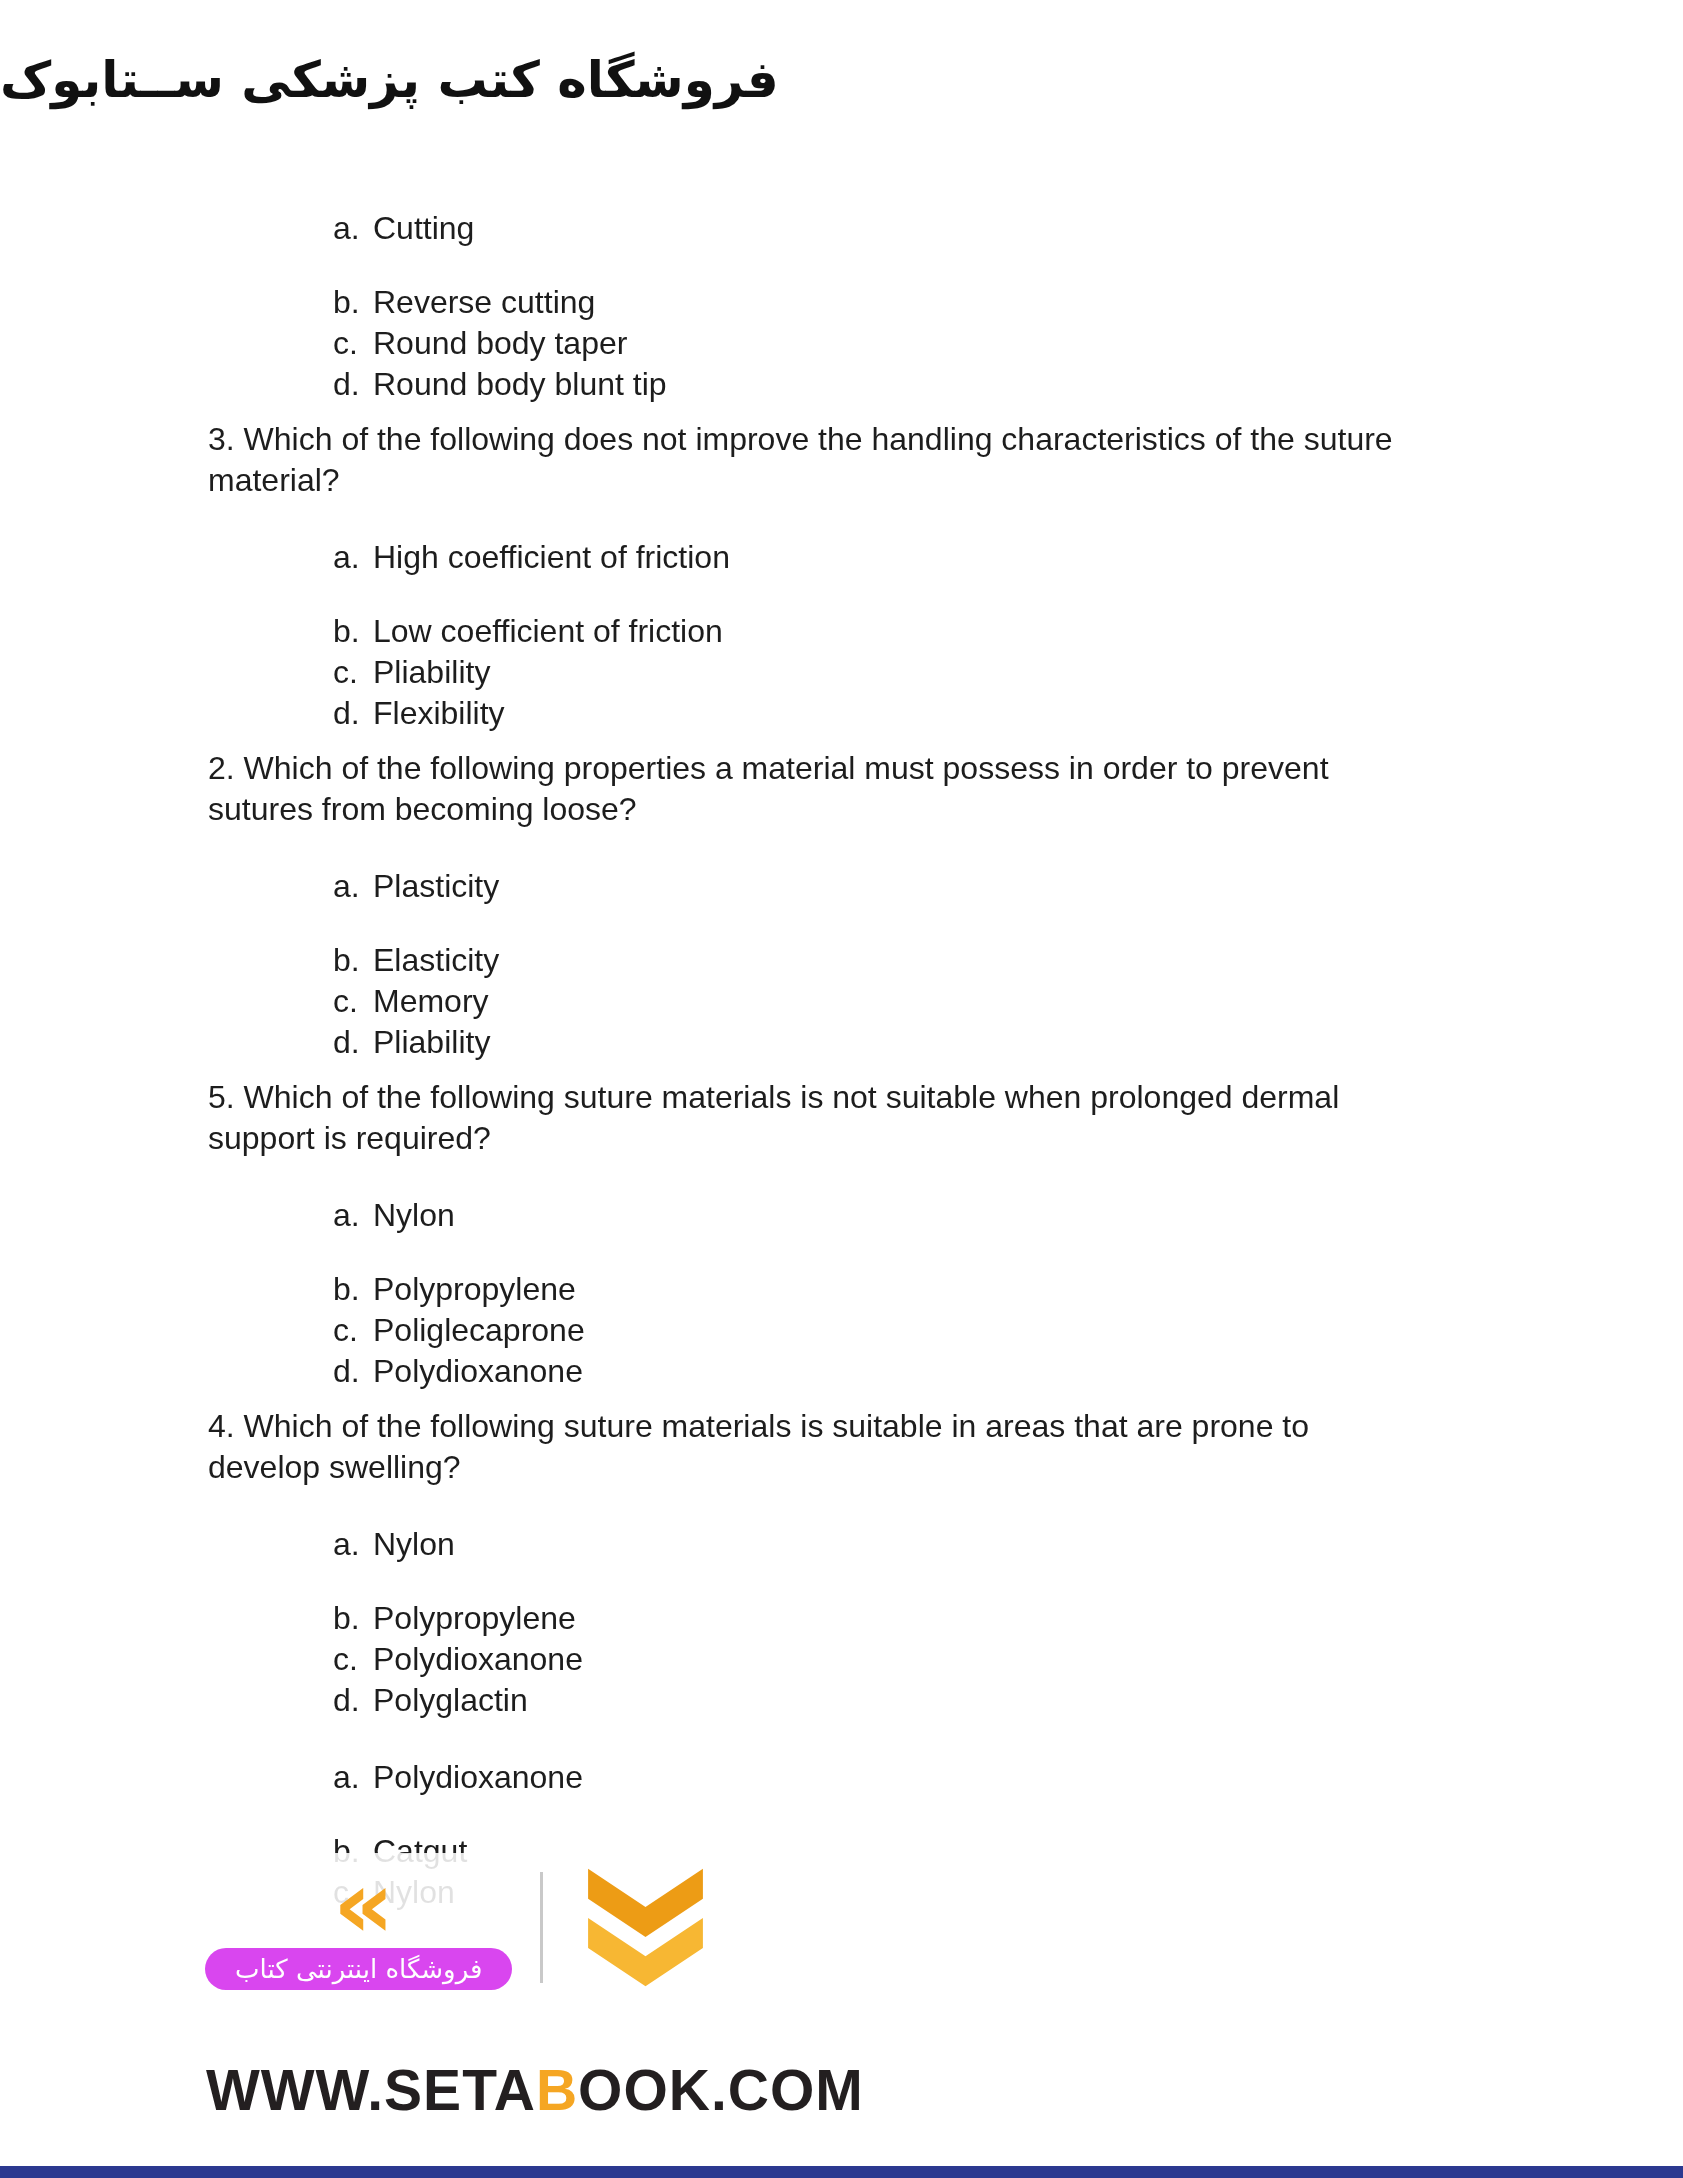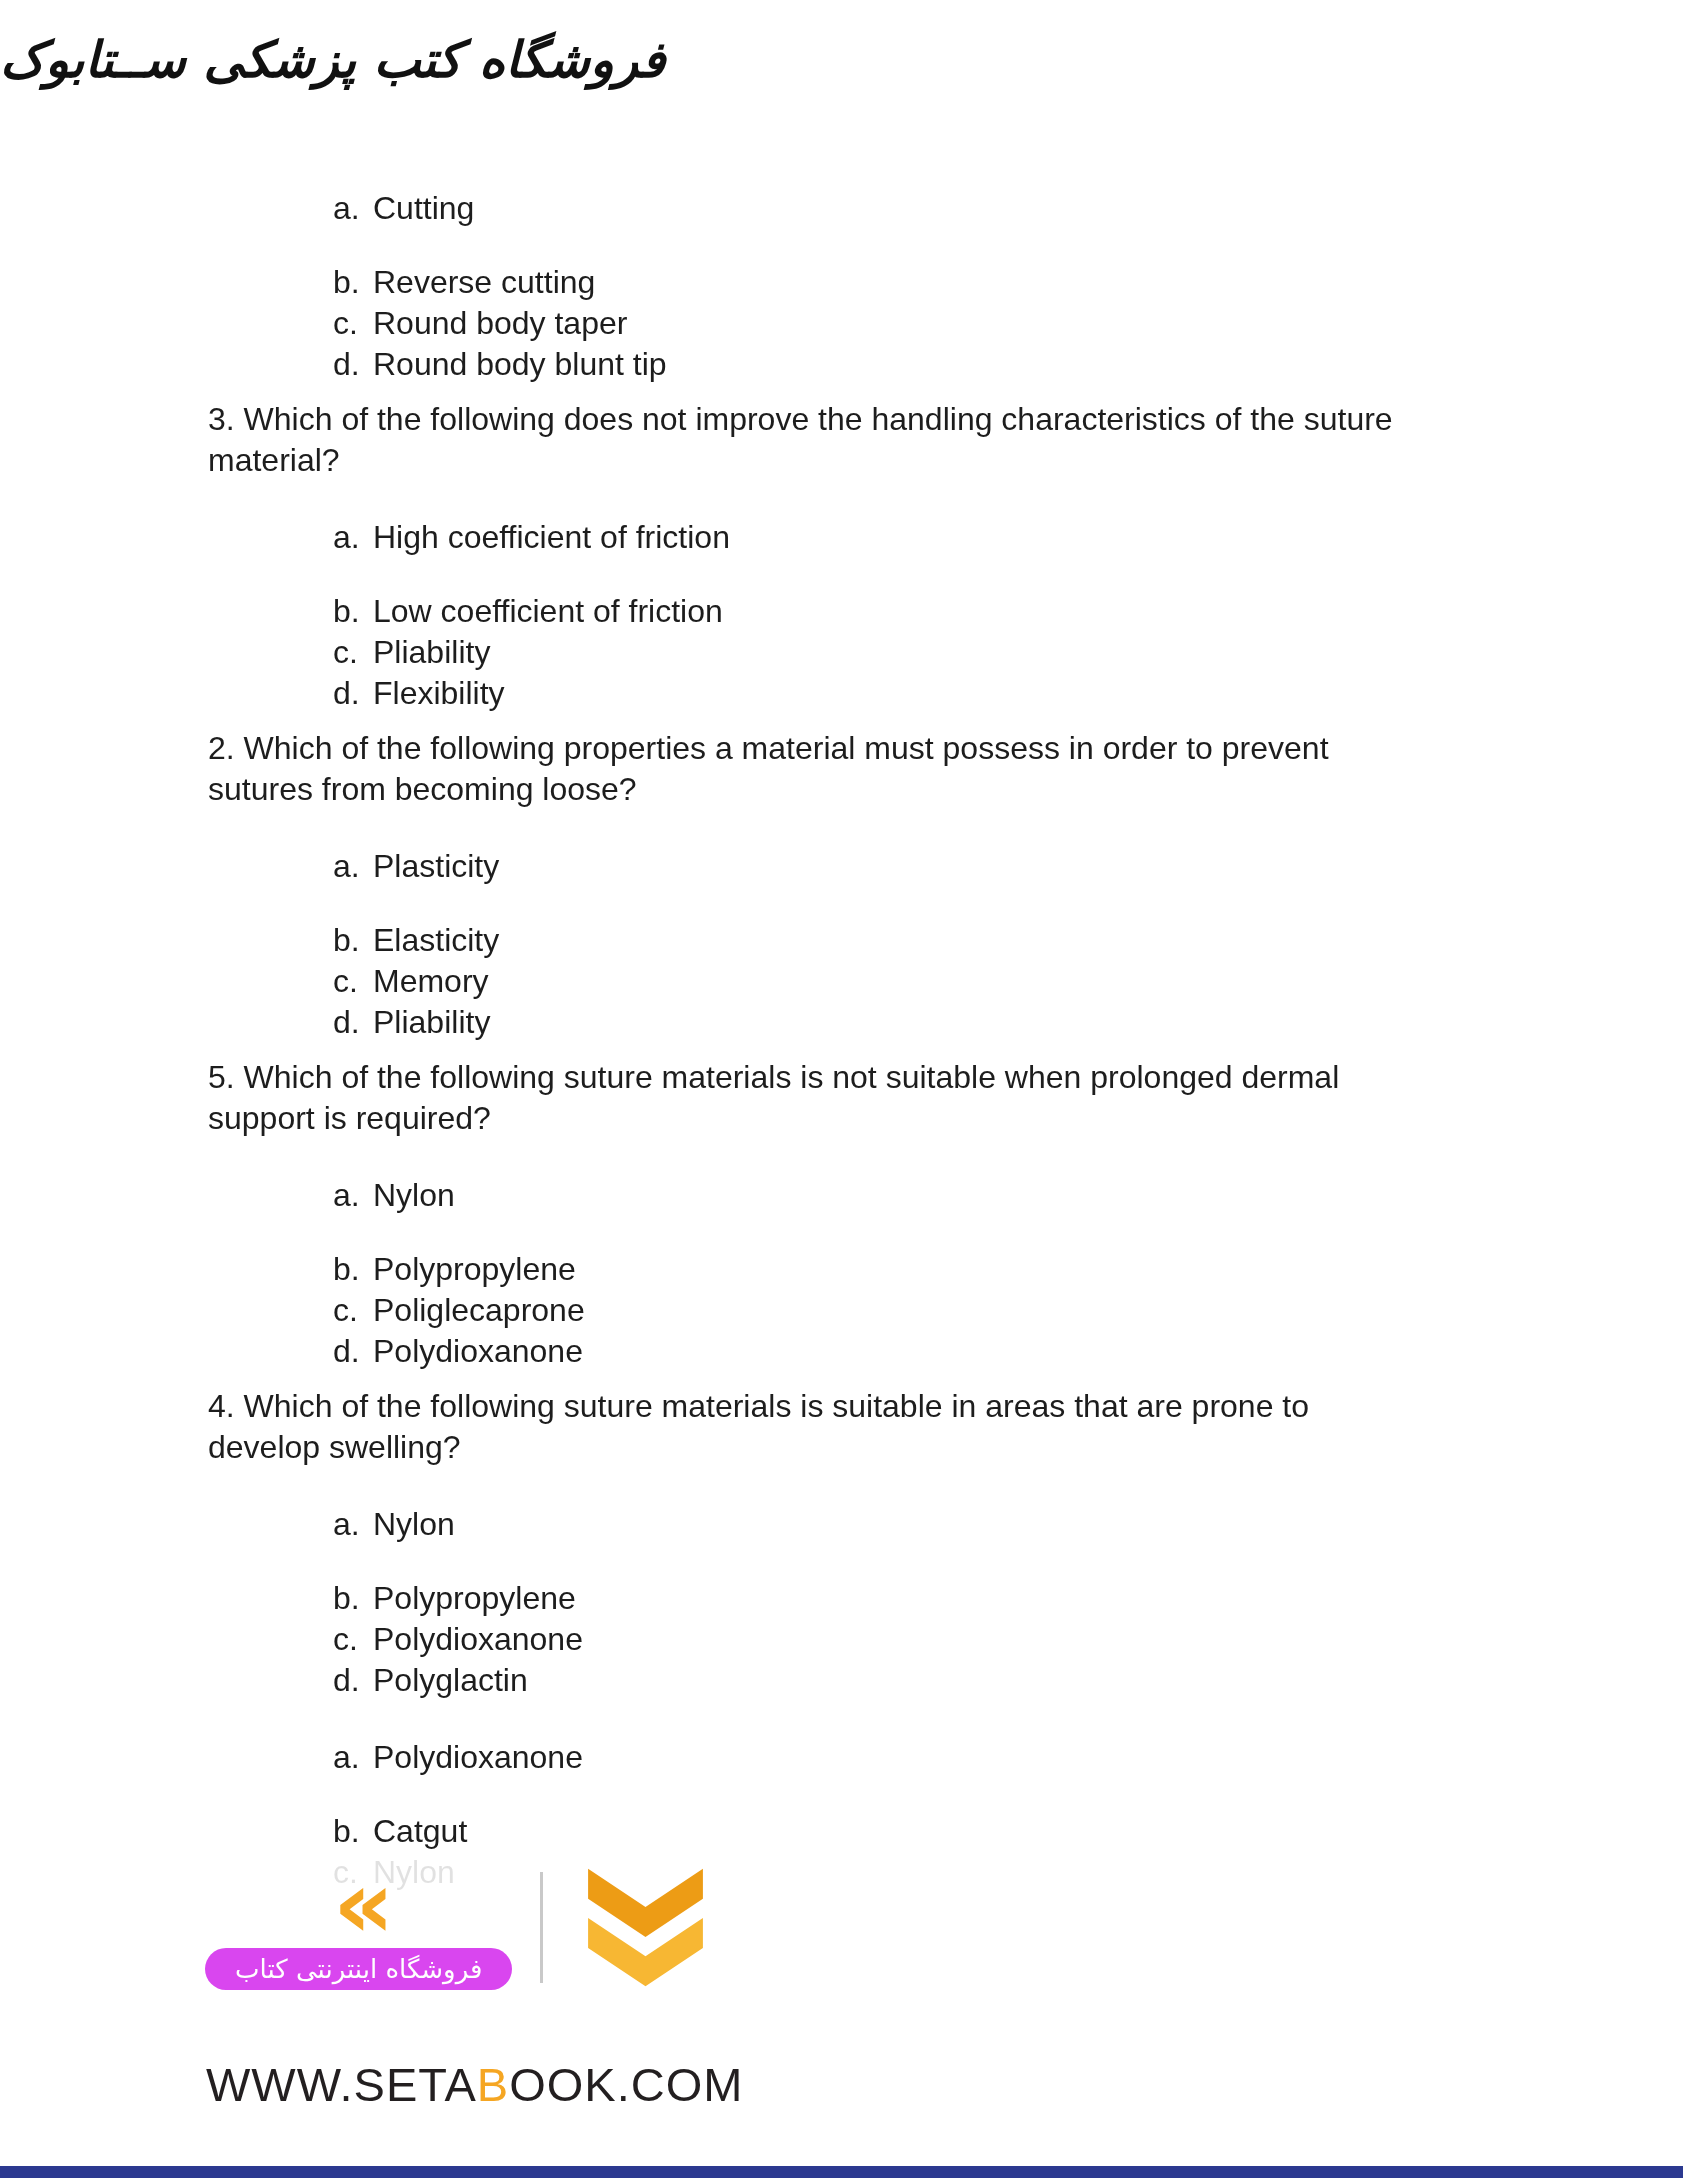--- a/index.html
+++ b/index.html
@@ -9,22 +9,21 @@
     background: #ffffff;
     font-family: "Liberation Sans", "DejaVu Sans", sans-serif;
     color: #1d1d1d;
     overflow: hidden;
   }
 
   
   .page-header {
     direction: rtl;
     text-align: left; 
-    padding: 31px 144px 0 0;
-    font-style: italic;
+    padding: 51px 144px 0 0;
   }
   .page-header .title {
     font-family: "DejaVu Sans", sans-serif;
     font-size: 50px;
     font-weight: bold;
     color: #111111;
     display: inline-block;
     direction: rtl;
   }
 
@@ -96,22 +95,22 @@
     height: 111px;
     background: #c9c9c9;
   }
   .logo-chevrons { width: 149px; height: 123px; }
 
   
   .website {
     position: absolute;
     left: 206px;
     top: 2057px;
-    font-size: 47px;
-    font-weight: 400;
+    font-size: 57px;
+    font-weight: 700;
     letter-spacing: 1px;
     color: #231f20;
   }
   .website .hl { color: #F5A623; }
 
   
   .bottom-bar {
     position: absolute;
     left: 0; right: 0; bottom: 0;
     height: 12px;

